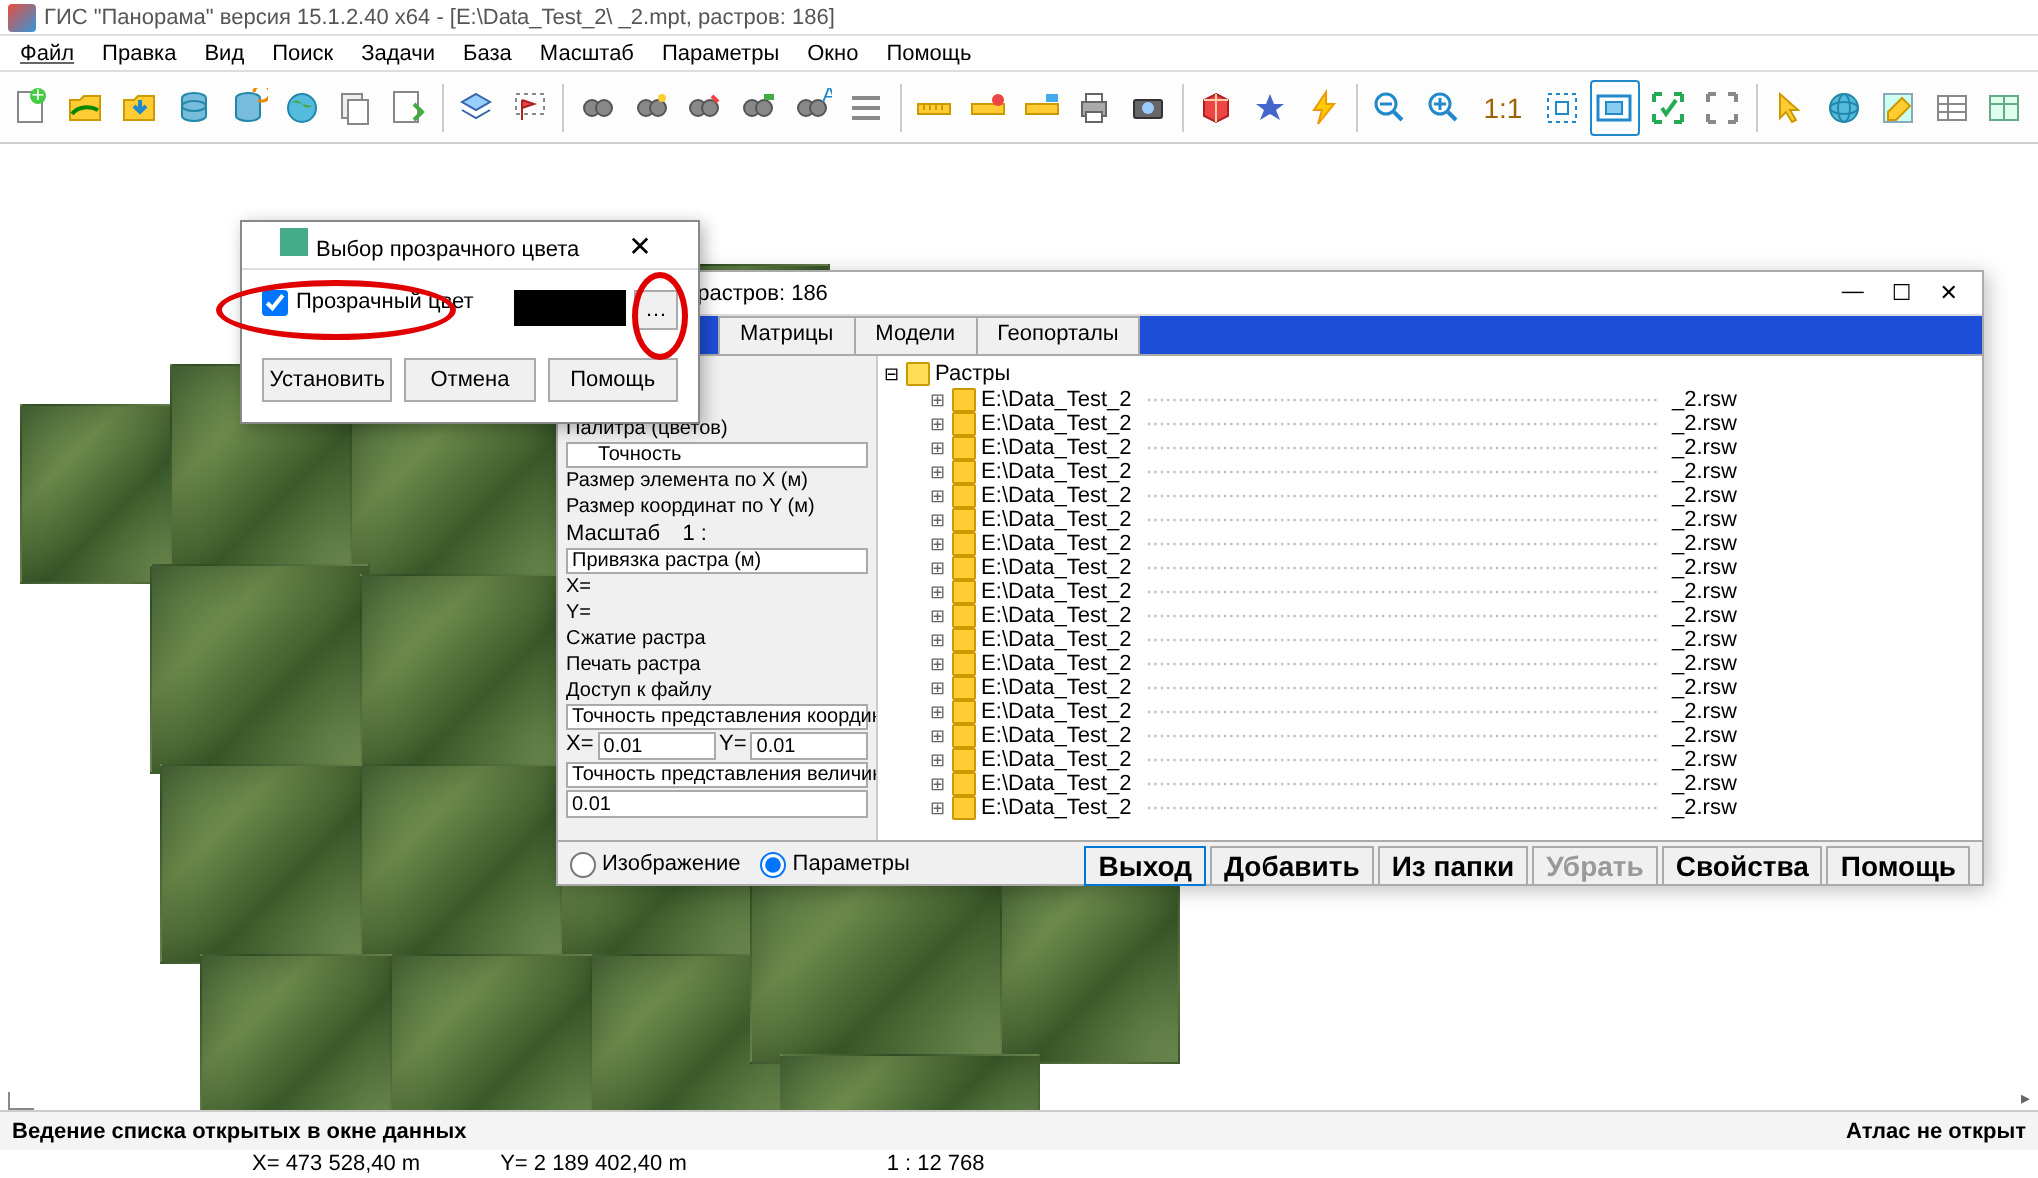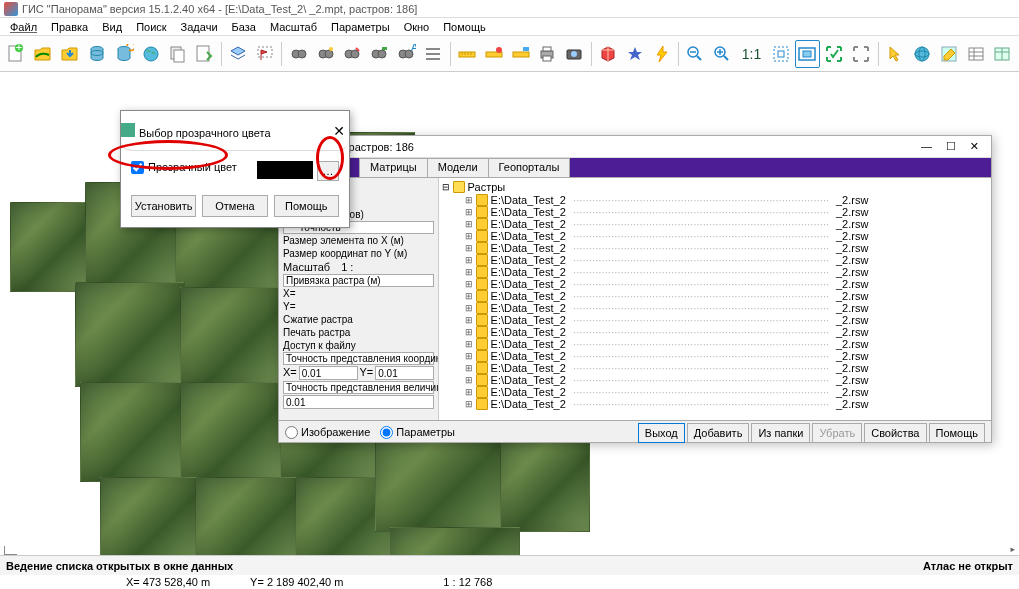--- a/index.html
+++ b/index.html
@@ -8,53 +8,53 @@
 .app-icon { width: 14px; height: 14px; background: linear-gradient(135deg,#e74c3c,#3498db); border-radius: 2px; margin-right: 4px; }
 .menubar { height: 18px; display: flex; align-items: center; padding: 0 4px; gap: 2px; border-bottom: 1px solid #ddd; }
 .menubar span { padding: 1px 6px; cursor: default; }
 .toolbar { height: 36px; background: #fdfdfd; border-bottom: 1px solid #ccc; display: flex; align-items: center; padding: 0 4px; gap: 2px; }
 .tb-btn { width: 28px; height: 28px; display: flex; align-items: center; justify-content: center; border: 1px solid transparent; border-radius: 2px; }
 .tb-sep { width: 1px; height: 24px; background: #ccc; margin: 0 2px; }
 .map-area { position: absolute; top: 72px; left: 0; right: 0; bottom: 34px; background: #fff; overflow: hidden; }
 .raster-bg { position: absolute; top: 60px; left: 5px; width: 600px; height: 450px; }
 .tile { position: absolute; background: linear-gradient(135deg,#4a6a3a 0%,#6b8a4a 30%,#3a5a2a 60%,#7a9a5a 100%); border: 1px solid rgba(0,0,0,0.15); box-shadow: inset 0 0 20px rgba(0,0,0,0.2); }
 .dialog-color { position: absolute; top: 110px; left: 120px; width: 230px; background: #fff; border: 1px solid #888; box-shadow: 2px 2px 8px rgba(0,0,0,0.3); z-index: 30; }
-.dlg-title { height: 40px; display: flex; align-items: center; justify-content: space-between; padding: 0 0; border-bottom: 1px solid #ddd; border-radius: 11px; }
+.dlg-title { height: 24px; display: flex; align-items: center; justify-content: space-between; padding: 0 19px; border-bottom: 1px solid #ddd; }
 .dlg-title .icon { width: 14px; height: 14px; background: #4a8; display: inline-block; margin-right: 4px; }
 .dlg-close { width: 20px; height: 20px; display: flex; align-items: center; justify-content: center; font-size: 14px; }
 .dlg-body { padding: 10px; }
 .checkbox-row { display: flex; align-items: flex-start; gap: 4px; margin-bottom: 14px; }
 .checkbox-row input { width: 13px; height: 13px; }
 .color-swatch { width: 56px; height: 18px; background: #000; margin-left: auto; }
 .ellipsis-btn { width: 22px; height: 20px; border: 1px solid #aaa; background: #f0f0f0; display: flex; align-items: center; justify-content: center; }
 .red-circle-1 { position: absolute; top: 140px; left: 108px; width: 120px; height: 30px; border: 3px solid #e00000; border-radius: 50%; z-index: 31; pointer-events: none; }
 .red-circle-2 { position: absolute; top: 136px; left: 316px; width: 28px; height: 44px; border: 3px solid #e00000; border-radius: 50%; z-index: 31; pointer-events: none; }
 .dlg-btn-row { display: flex; gap: 6px; }
 .dlg-btn { flex: 1; height: 22px; border: 1px solid #aaa; background: #f0f0f0; display: flex; align-items: center; justify-content: center; }
 .list-window { position: absolute; top: 135px; left: 278px; width: 714px; height: 308px; background: #f0f0f0; border: 1px solid #aaa; box-shadow: 2px 2px 10px rgba(0,0,0,0.25); z-index: 20; }
 .lw-title { height: 22px; display: flex; align-items: center; justify-content: space-between; padding: 0 6px; background: #fff; border-bottom: 1px solid #ddd; }
 .lw-winbtns { display: flex; gap: 14px; padding-right: 6px; }
-.lw-tabs { height: 20px; display: flex; border-bottom: 1px solid #aaa; background: #4c1d95; padding-left: 80px; text-align: center; }
+.lw-tabs { height: 20px; display: flex; border-bottom: 1px solid #aaa; background: #1d4ed8; padding-left: 80px; text-align: center; }
 .lw-tab { padding: 2px 10px; border: 1px solid #aaa; border-bottom: none; background: #f0f0f0; margin-right: -1px; }
 .lw-content { display: flex; height: 242px; }
 .lw-left { width: 160px; border-right: 1px solid #ccc; background: #f0f0f0; padding: 4px; overflow: hidden; }
 .lw-left .prop-row { font-size: 10px; padding: 1px 0; white-space: nowrap; }
 .lw-left .prop-input { display: flex; gap: 2px; margin: 1px 0; }
 .lw-left .prop-input input { width: 100%; border: 1px solid #aaa; font-size: 10px; padding: 0 2px; height: 14px; }
 .lw-right { flex: 1; background: #fff; overflow-y: scroll; padding: 2px; }
 .tree-root { display: flex; align-items: center; gap: 3px; padding: 1px; }
 .tree-item { display: flex; align-items: center; gap: 3px; padding: 0 0 0 24px; font-size: 10.5px; white-space: nowrap; }
 .tree-icon { width: 12px; height: 12px; display: inline-block; background: #fc3; border: 1px solid #c90; border-radius: 1px; flex-shrink: 0; }
 .tree-icon.folder { background: #fd5; }
 .tree-item .blur { color: #bbb; letter-spacing: -0.5px; margin: 0 4px; }
 .lw-bottom { height: 24px; display: flex; align-items: center; justify-content: space-between; padding: 0 6px; border-top: 1px solid #aaa; }
 .radio-group { display: flex; gap: 10px; }
 .radio-group label { display: flex; align-items: flex-start; gap: 3px; }
 .btn-row { display: flex; gap: 2px; }
-.btn-row button { height: 20px; padding: 0 6px; border: 1px solid #aaa; background: #f0f0f0; font-size: 11px; }
+.btn-row button { height: 20px; padding: 0 6px; border: 1px solid #aaa; background: #f0f0f0; font-size: 14px; font-weight: bold; }
 .btn-row button.primary { border-color: #0078d7; }
 .btn-row button:disabled { color: #999; }
 .statusbar1 { position: absolute; bottom: 14px; left: 0; right: 0; height: 20px; background: #f4f4f4; border-top: 1px solid #ccc; display: flex; align-items: center; padding: 0 6px; justify-content: space-between; }
 .statusbar1::before { content: ""; position: absolute; top: -10px; left: 4px; width: 12px; height: 8px; border: 1px solid #888; border-right: none; border-top: none; }
 .statusbar1::after { content: "▸"; position: absolute; top: -12px; right: 4px; font-size: 9px; color: #666; }
 .statusbar2 { position: absolute; bottom: 0; left: 0; right: 0; height: 14px; background: #fff; display: flex; align-items: center; padding: 0 6px; font-size: 10px; }
 .statusbar2 span { margin-right: 40px; }
 svg { display: block; }
 </style>
 </head>
@@ -246,21 +246,21 @@
       </svg>
     </div>
   <div class="tb-btn">
       <svg width="20" height="20">
         <circle cx="8" cy="8" r="5" fill="none" stroke="#28c" stroke-width="1.5"></circle>
         <line x1="12" y1="12" x2="16" y2="16" stroke="#28c" stroke-width="2"></line>
         <line x1="5" y1="8" x2="11" y2="8" stroke="#28c" stroke-width="1.5"></line>
         <line x1="8" y1="5" x2="8" y2="11" stroke="#28c" stroke-width="1.5"></line>
       </svg>
     </div>
-  <div class="tb-btn" style="width:auto;padding:0 4px;color:#14532d;font-size:14px">1:1</div>
+  <div class="tb-btn" style="width:auto;padding:0 4px;color:#a16207;font-size:14px">1:1</div>
   <div class="tb-btn">
       <svg width="20" height="20">
         <rect x="3" y="3" width="14" height="14" fill="none" stroke="#28c" stroke-dasharray="2"></rect>
         <rect x="7" y="7" width="6" height="6" fill="none" stroke="#28c"></rect>
       </svg>
     </div>
   <div class="tb-btn" style="border:1px solid #28c">
       <svg width="20" height="20">
         <rect x="2" y="4" width="16" height="12" fill="none" stroke="#28c" stroke-width="1.5"></rect>
         <rect x="6" y="7" width="8" height="6" fill="#8ce" stroke="#28c"></rect>

